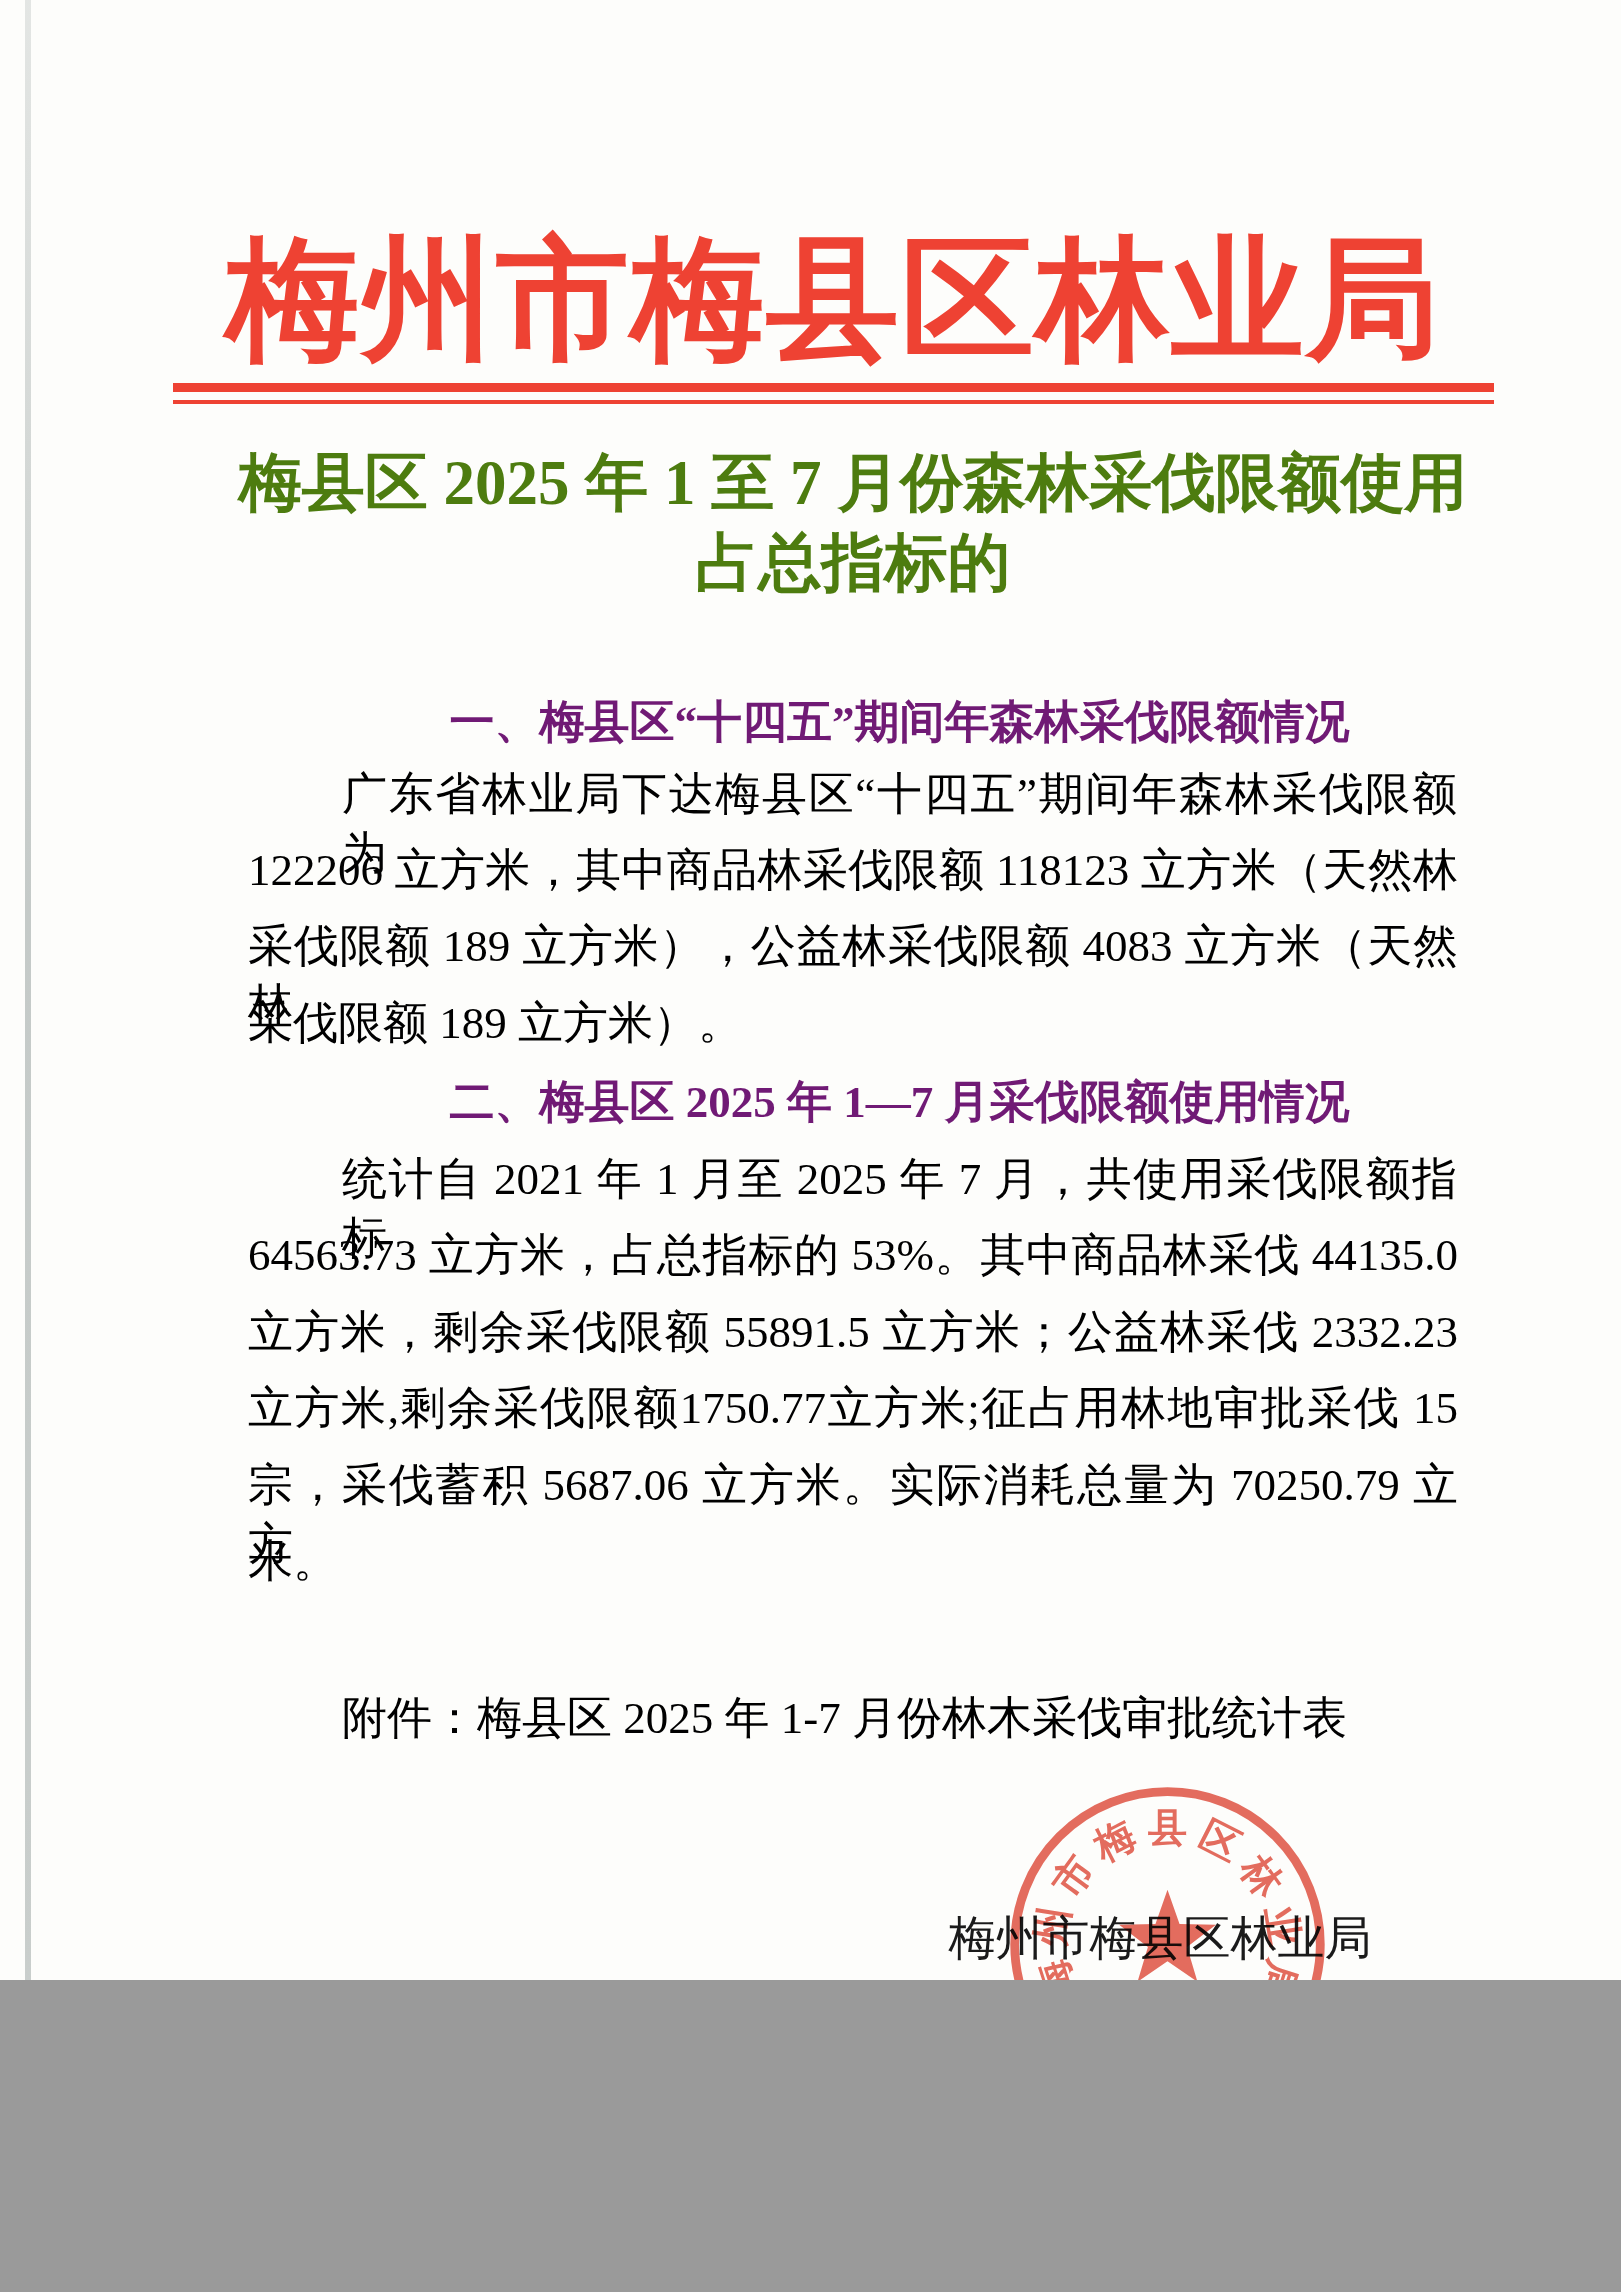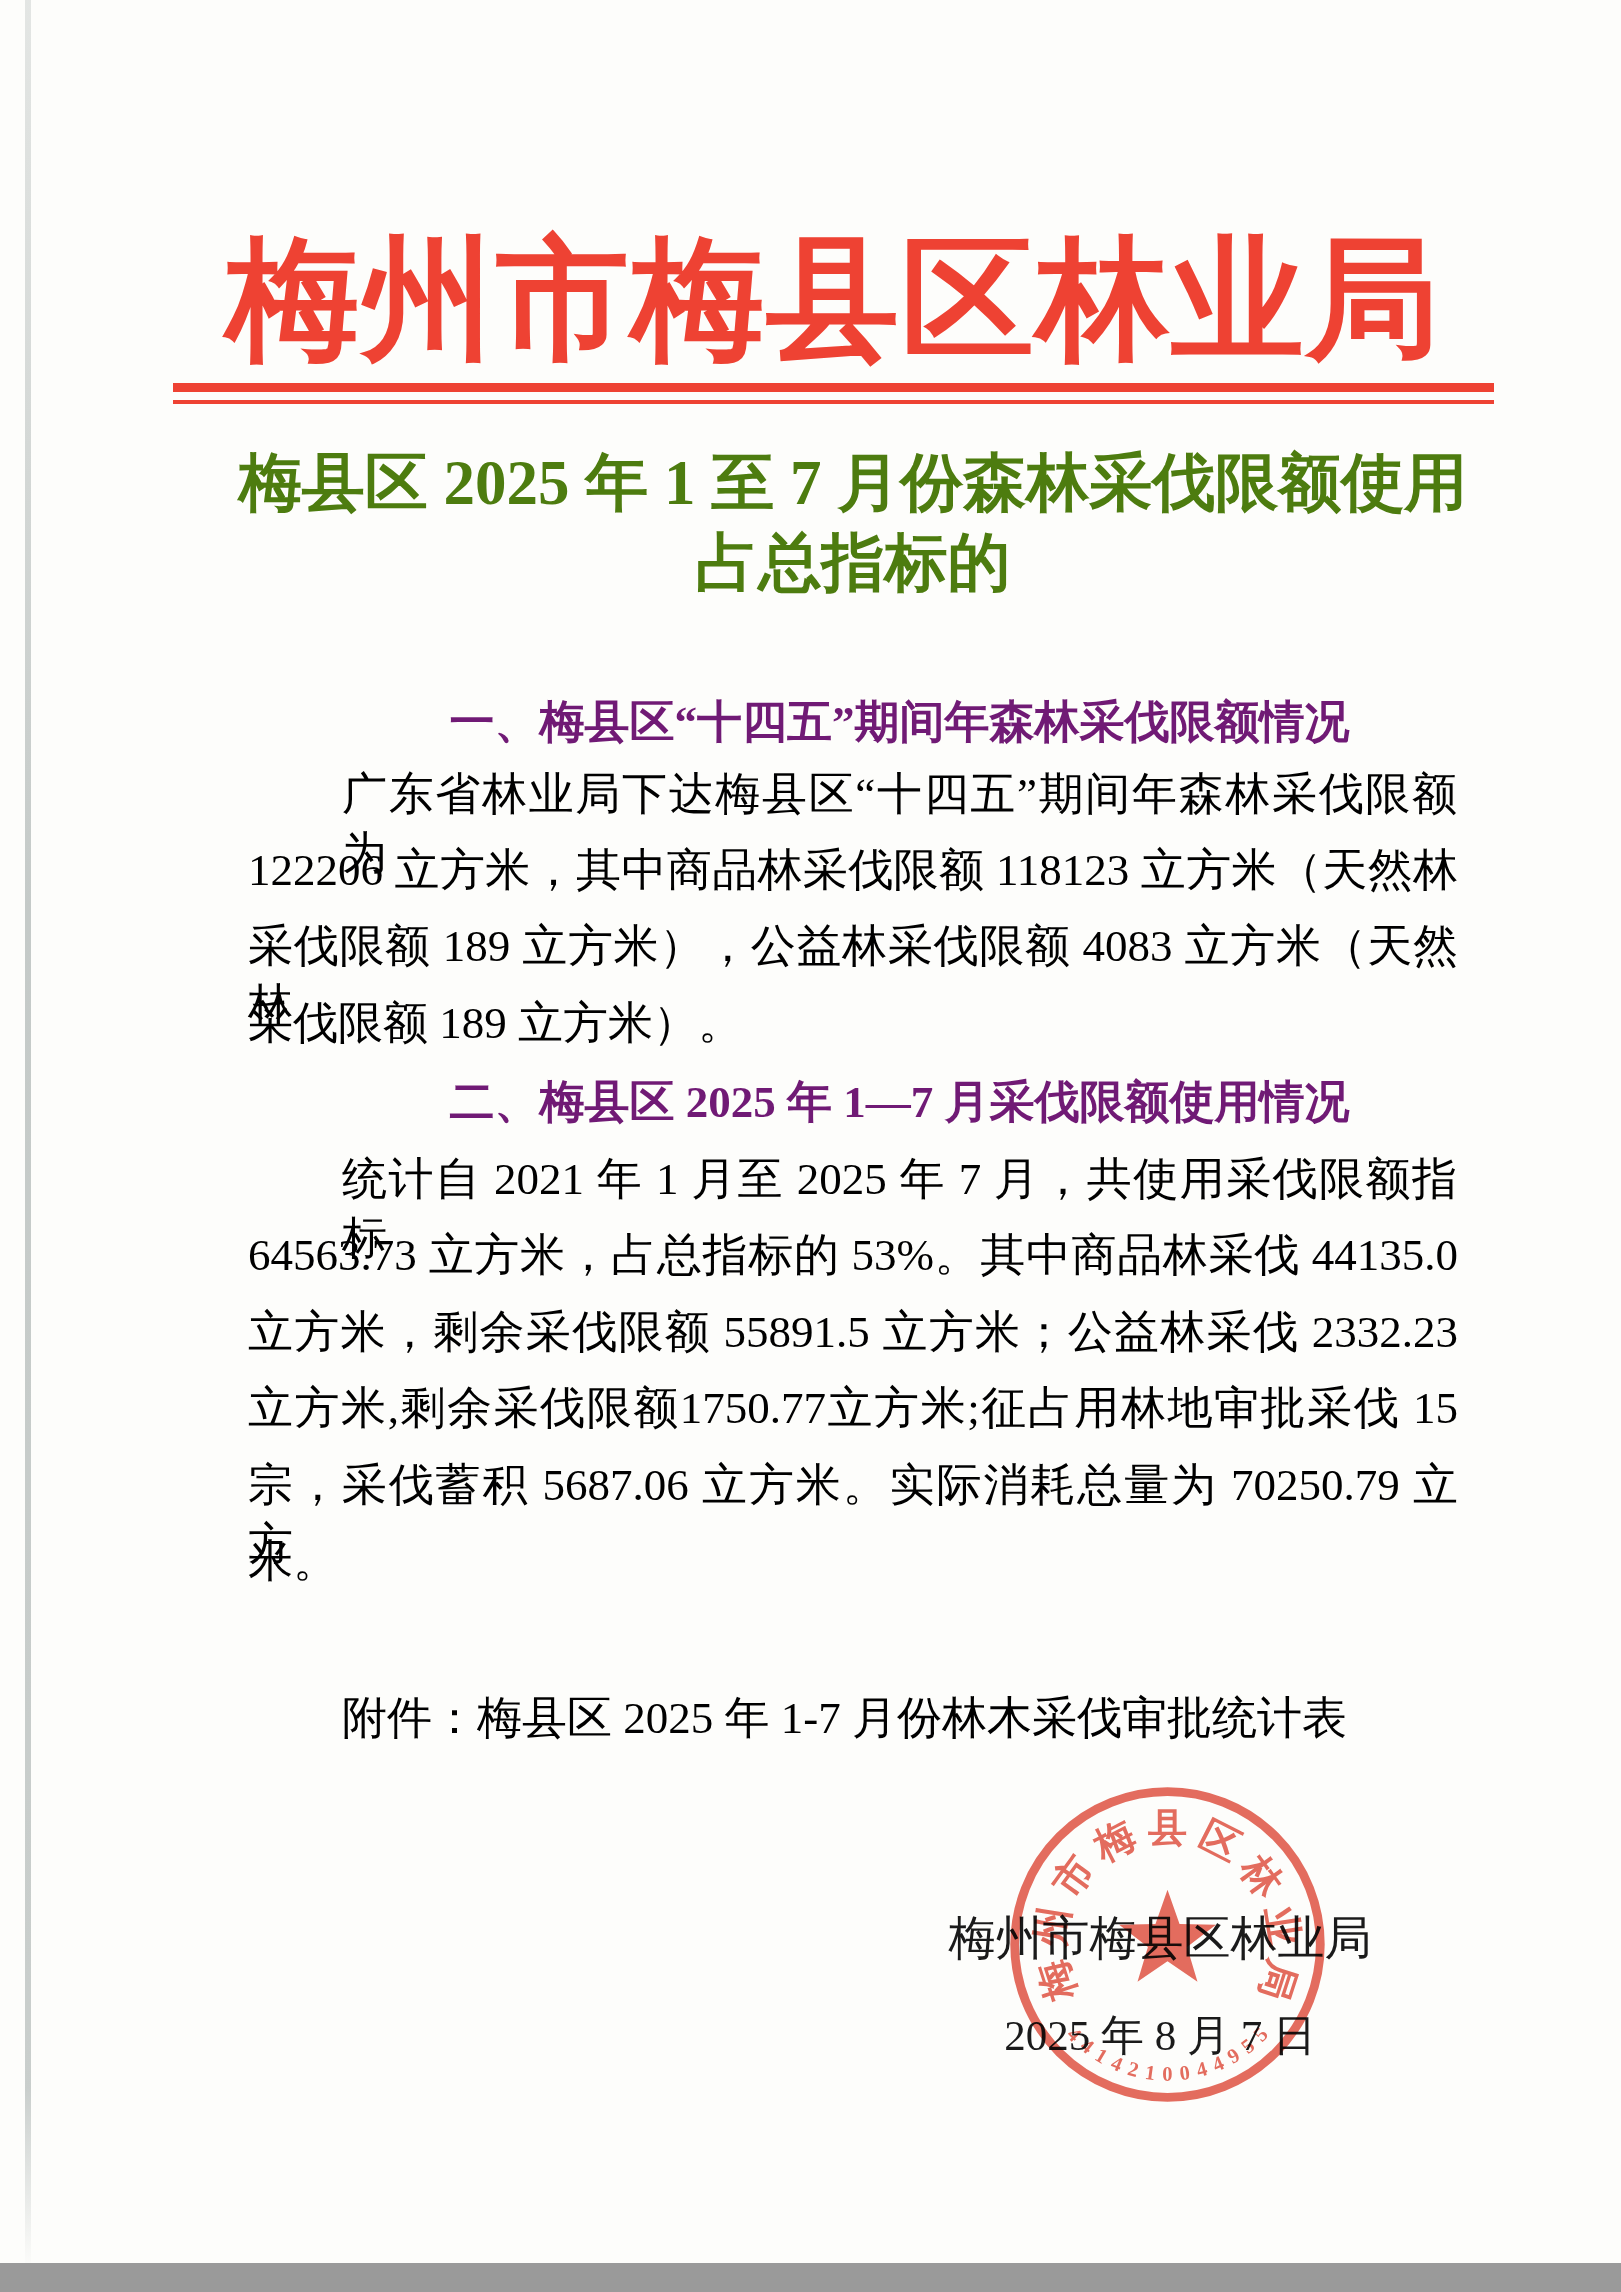--- a/index.html
+++ b/index.html
@@ -1,18 +1,18 @@
 <!DOCTYPE html>
 <html><head>
 <meta charset="utf-8">
 <style>
   html,body{margin:0;padding:0;background:#9a9a9a;}
   #page{
     position:relative;
-    width:1621px;height:2263px;
+    width:1621px;height:1980px;
     background:#fdfdfb;
     overflow:hidden;
     font-family:"Liberation Serif","DejaVu Serif",serif;
     color:#1c1c1c;
   }
   
   .scan-edge{
     position:absolute;left:24.5px;top:0;width:6.9px;height:2270px;
     background:linear-gradient(to bottom,rgba(150,160,158,.25),rgba(150,160,158,.55) 40%,rgba(150,160,158,.5) 92%,rgba(150,160,158,0));
   }

